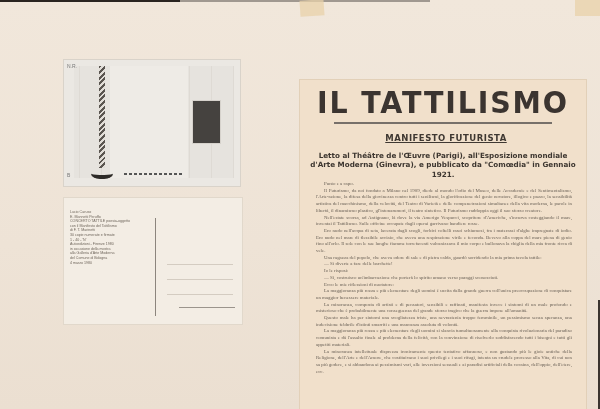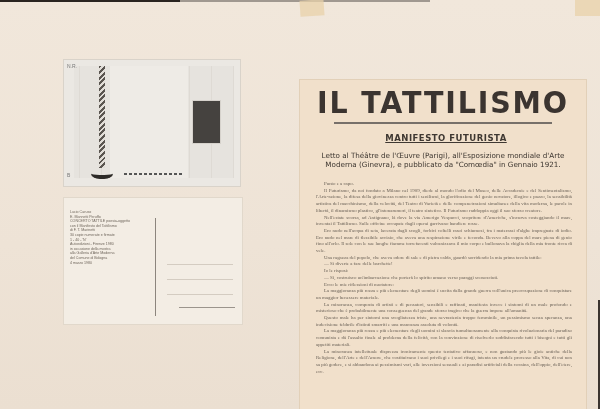--- a/index.html
+++ b/index.html
@@ -67,21 +67,21 @@
     margin-top: 44px;
   }
   .m-title { position: absolute; left: 0; top: 4px; width: 286px; text-align: center;
     font-family: "DejaVu Sans", sans-serif; font-weight: bold; font-size: 31px; letter-spacing: 2px;
     color: #3b3430; transform: scaleX(0.92); }
   .m-rule { position: absolute; left: 34px; top: 42px; width: 218px; height: 2px; background: #77706a; }
   .m-sub { position: absolute; left: 0; top: 53px; width: 292px; text-align: center;
     font-family: "DejaVu Sans", sans-serif; font-weight: bold; font-size: 8.5px; letter-spacing: 0.5px;
     text-decoration: underline; color: #3f3832; }
   .m-heading { position: absolute; left: 10px; top: 71px; width: 266px; text-align: center;
-    font-family: "DejaVu Sans", sans-serif; font-weight: normal; font-size: 7.2px; line-height: 9.3px; color: #3d3630; }
+    font-family: "DejaVu Sans", sans-serif; font-weight: bold; font-size: 7.2px; line-height: 9.3px; color: #3d3630; }
   .m-body { position: absolute; left: 16px; top: 101px; width: 256px;
     font-size: 4.9px; line-height: 6.7px; color: #6a6157; text-align: justify; }
   .m-body p { margin: 0; text-indent: 8px; }
 </style>
 </head>
 <body>
 
 <div class="board">
   <div class="top-strip"></div>
   <div class="top-strip-2"></div>

